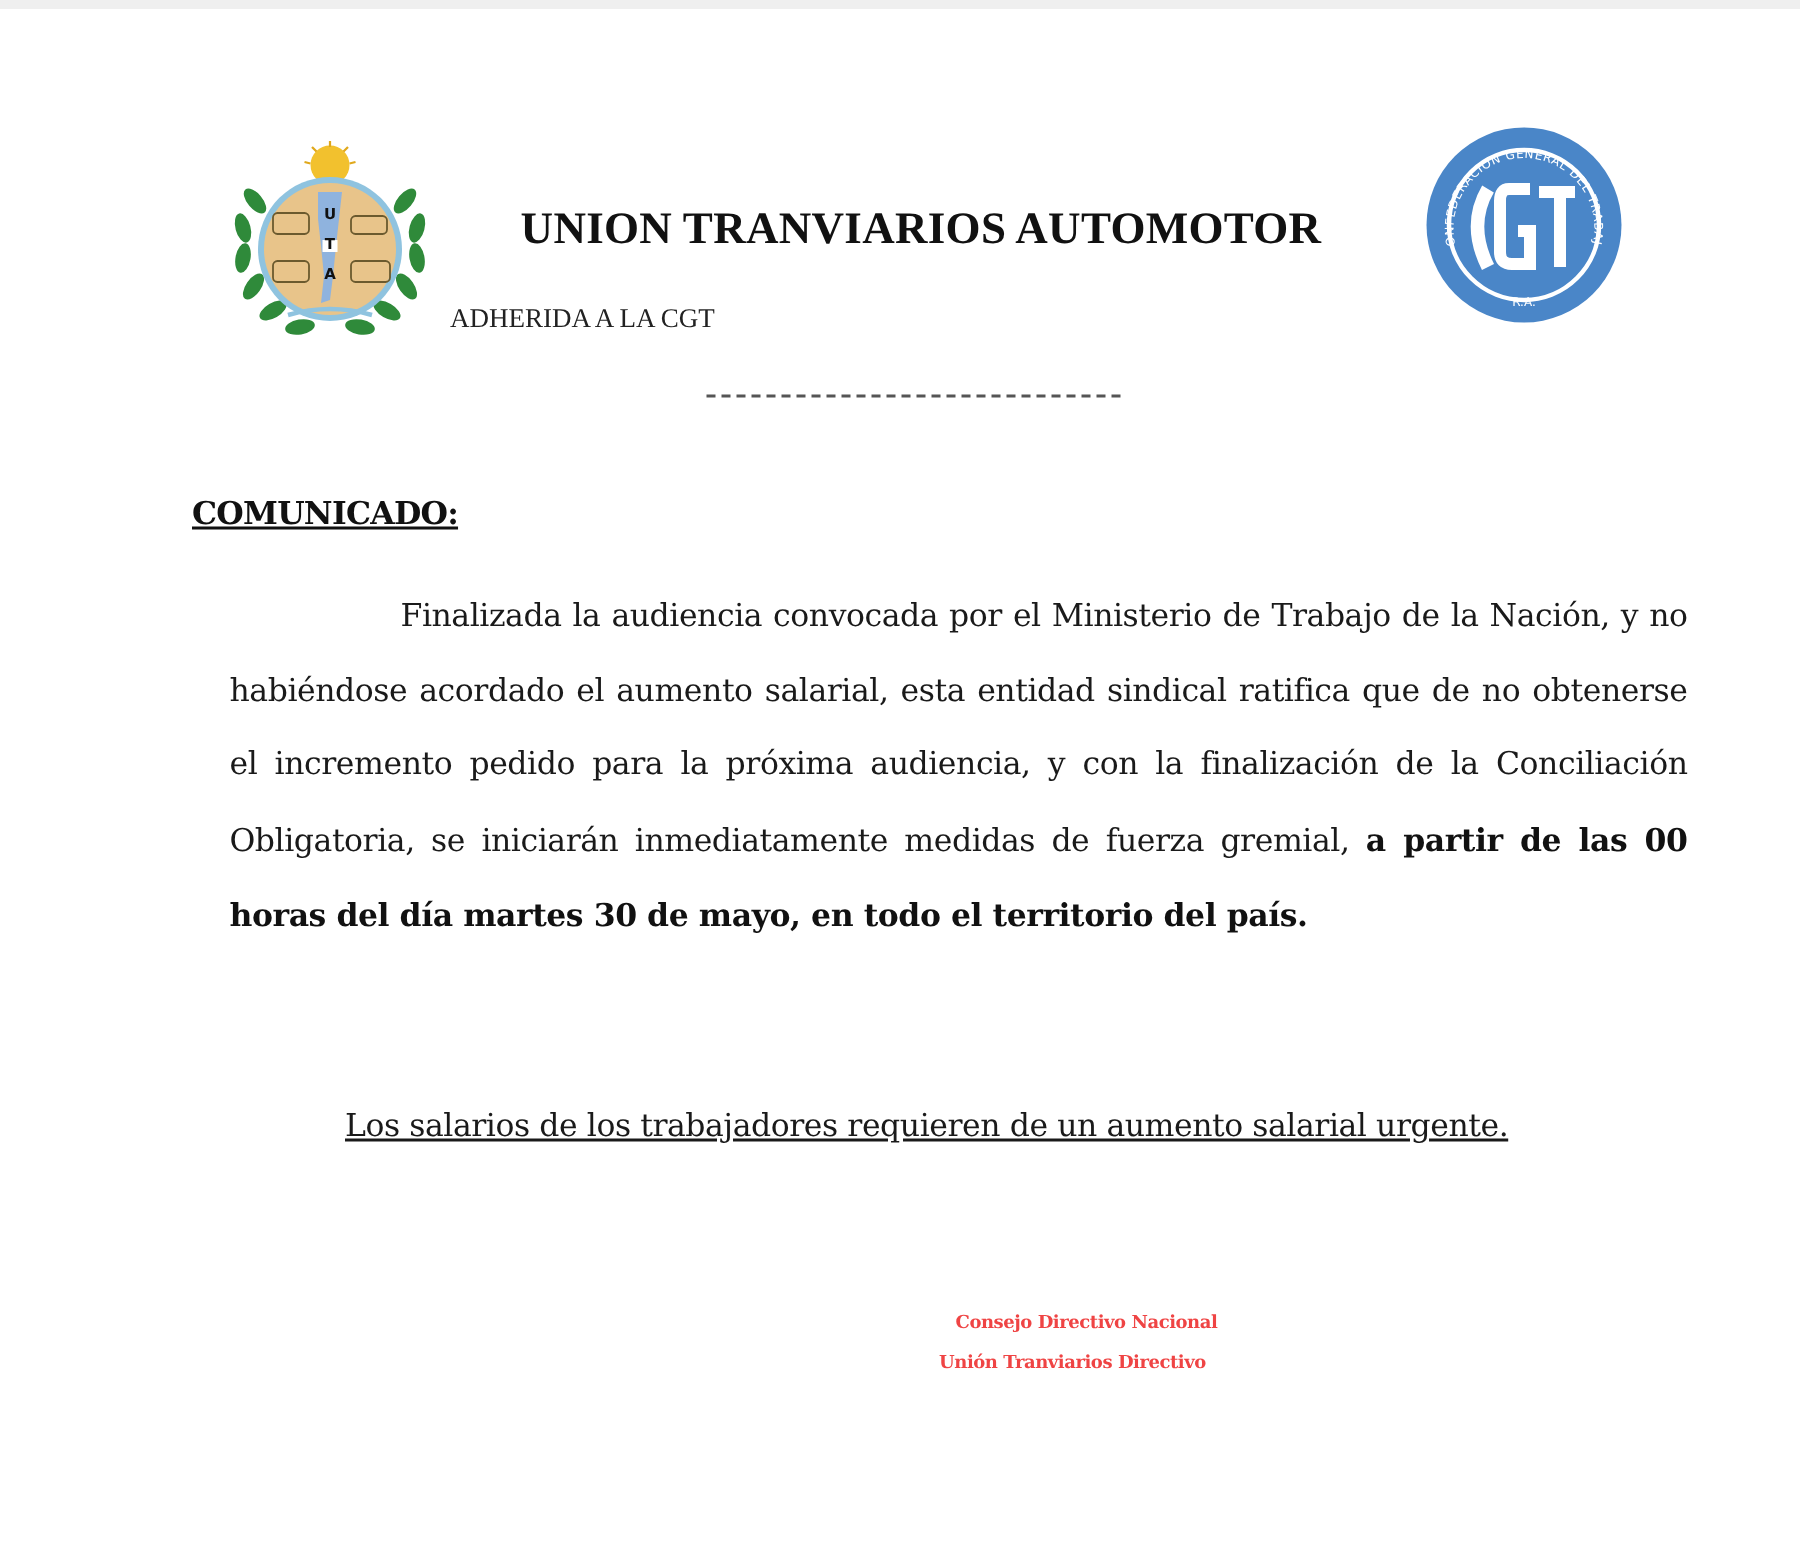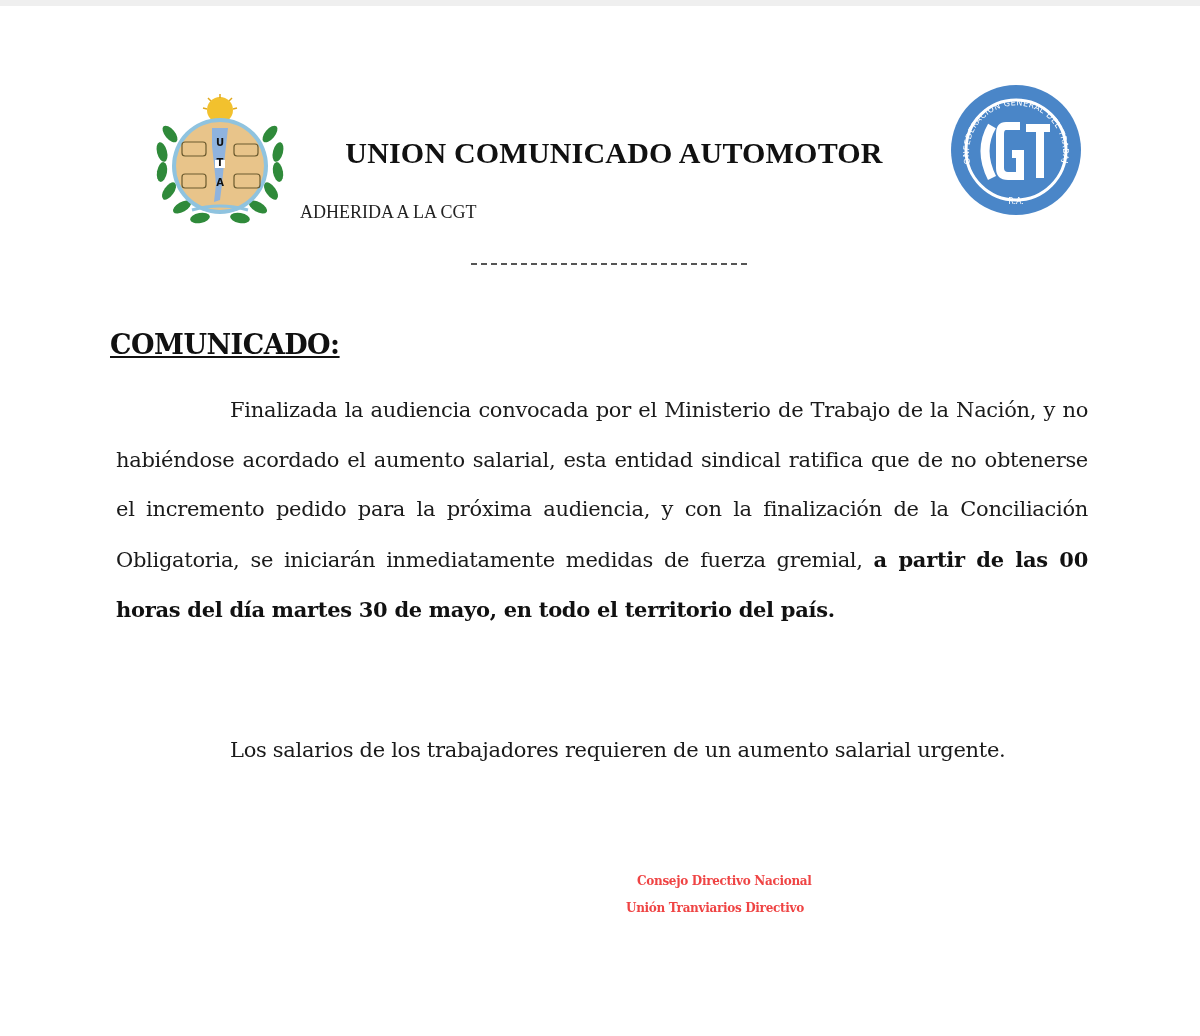--- a/index.html
+++ b/index.html
@@ -16,31 +16,31 @@
     }
     .subtitle {
       position: absolute; left: 300px; top: 202px; width: 620px; text-align: left;
       font-family: "Liberation Serif", serif; font-size: 18px; color: #222;
     }
     .rule {
       position: absolute; left: 471px; top: 263px; width: 276px; height: 0;
       border-top: 2px dashed #555;
     }
     .heading {
-      position: absolute; left: 110px; top: 329px;
-      font-family: "DejaVu Serif", serif; font-weight: bold; font-size: 27px; text-decoration: underline;
+      position: absolute; left: 128px; top: 329px;
+      font-family: "DejaVu Serif", serif; font-weight: bold; font-size: 21px; text-decoration: underline;
       letter-spacing: -0.5px; color: #111;
     }
     .para {
       position: absolute; left: 116px; width: 972px;
       font-family: "DejaVu Serif", serif; font-size: 21px; line-height: 49.5px; text-align: justify;
       text-indent: 114px; color: #1a1a1a; letter-spacing: -0.3px;
     }
-    .p1 { top: 386px; }
-    .p2 { top: 734px; line-height: 33px; }
+    .p1 { top: 386px; margin-left: 37px; }
+    .p2 { top: 734px; line-height: 33px; text-decoration: underline; }
     .para b { font-weight: bold; color: #111; }
     .sig {
       position: absolute; font-family: "DejaVu Serif", serif; font-weight: bold; font-size: 12px; color: #ef4444; letter-spacing: -0.3px;
     }
     .sig1 { left: 637px; top: 874px; }
     .sig2 { left: 626px; top: 901px; }
   </style>
 </head>
 <body>
 
@@ -103,21 +103,21 @@
       <textPath href="#ringpath" startOffset="50%" text-anchor="middle">CONFEDERACION GENERAL DEL TRABAJO</textPath>
     </text>
     <text x="68" y="122" font-family="DejaVu Sans, sans-serif" font-size="8" text-anchor="middle" fill="#ffffff">R.A.</text>
 
     <path d="M44 44 Q30 68 44 96" stroke="#ffffff" stroke-width="9" fill="none"></path>
     <path d="M72 44 L58 44 Q52 44 52 52 L52 86 Q52 94 60 94 L72 94 L72 72 L64 72" stroke="#ffffff" stroke-width="8" fill="none"></path>
     <path d="M78 46 L102 46 M92 46 L92 96" stroke="#ffffff" stroke-width="8" fill="none"></path>
   </svg>
 </div>
 
-<div class="title">UNION COMUNICADO AUTOMOTOR</div>
+<div class="title">UNION TRANVIARIOS AUTOMOTOR</div>
 <div class="subtitle">ADHERIDA A LA CGT</div>
 <div class="rule"></div>
 
 <div class="heading">COMUNICADO:</div>
 
 <div class="para p1"><span>Finalizada la audiencia convocada por el Ministerio de Trabajo de la Nación, y no habiéndose acordado el aumento salarial, esta entidad sindical ratifica que de no obtenerse el incremento pedido para la próxima audiencia, y con la finalización de la Conciliación Obligatoria, se iniciarán inmediatamente medidas de fuerza gremial, </span><b>a partir de las 00 horas del día martes 30 de mayo, en todo el territorio del país.</b></div>
 
 <div class="para p2">Los salarios de los trabajadores requieren de un aumento salarial urgente.</div>
 
 <div class="sig sig1">Consejo Directivo Nacional</div>

